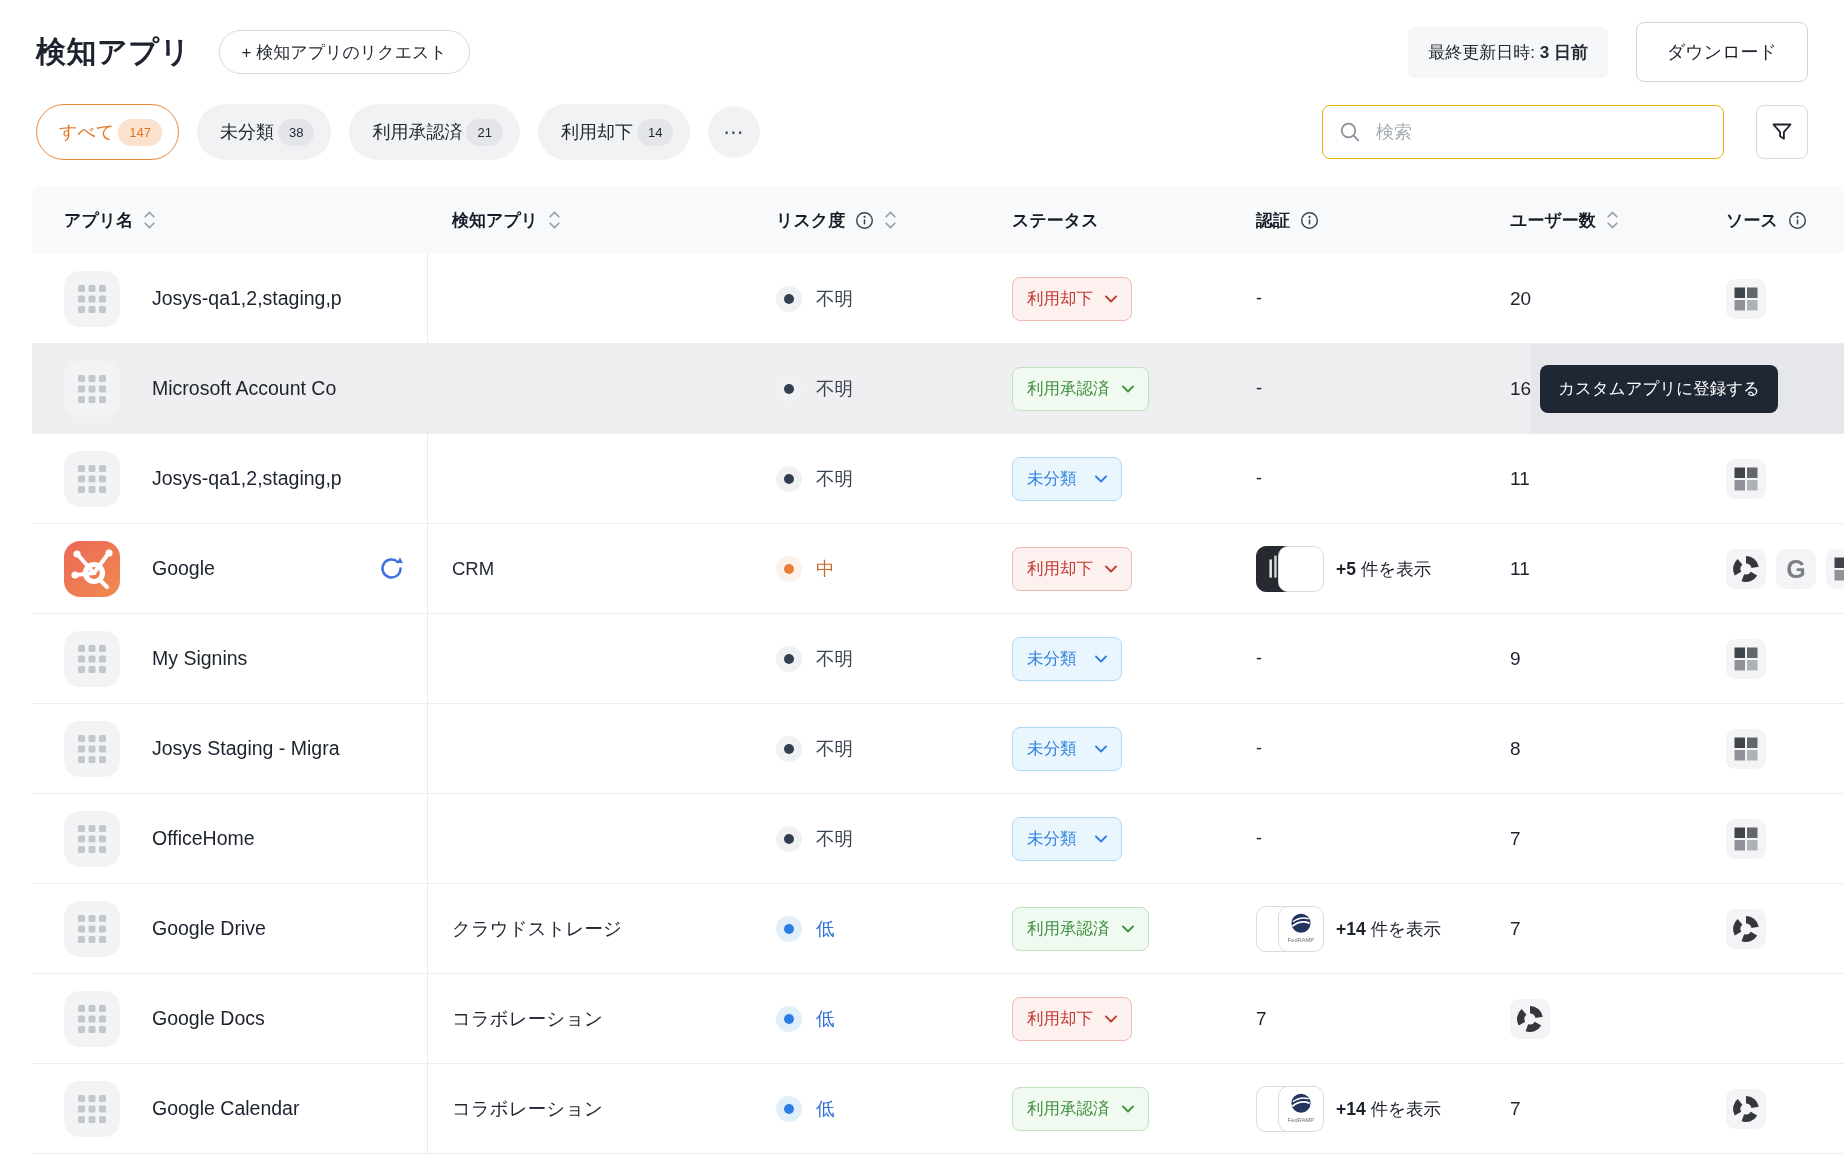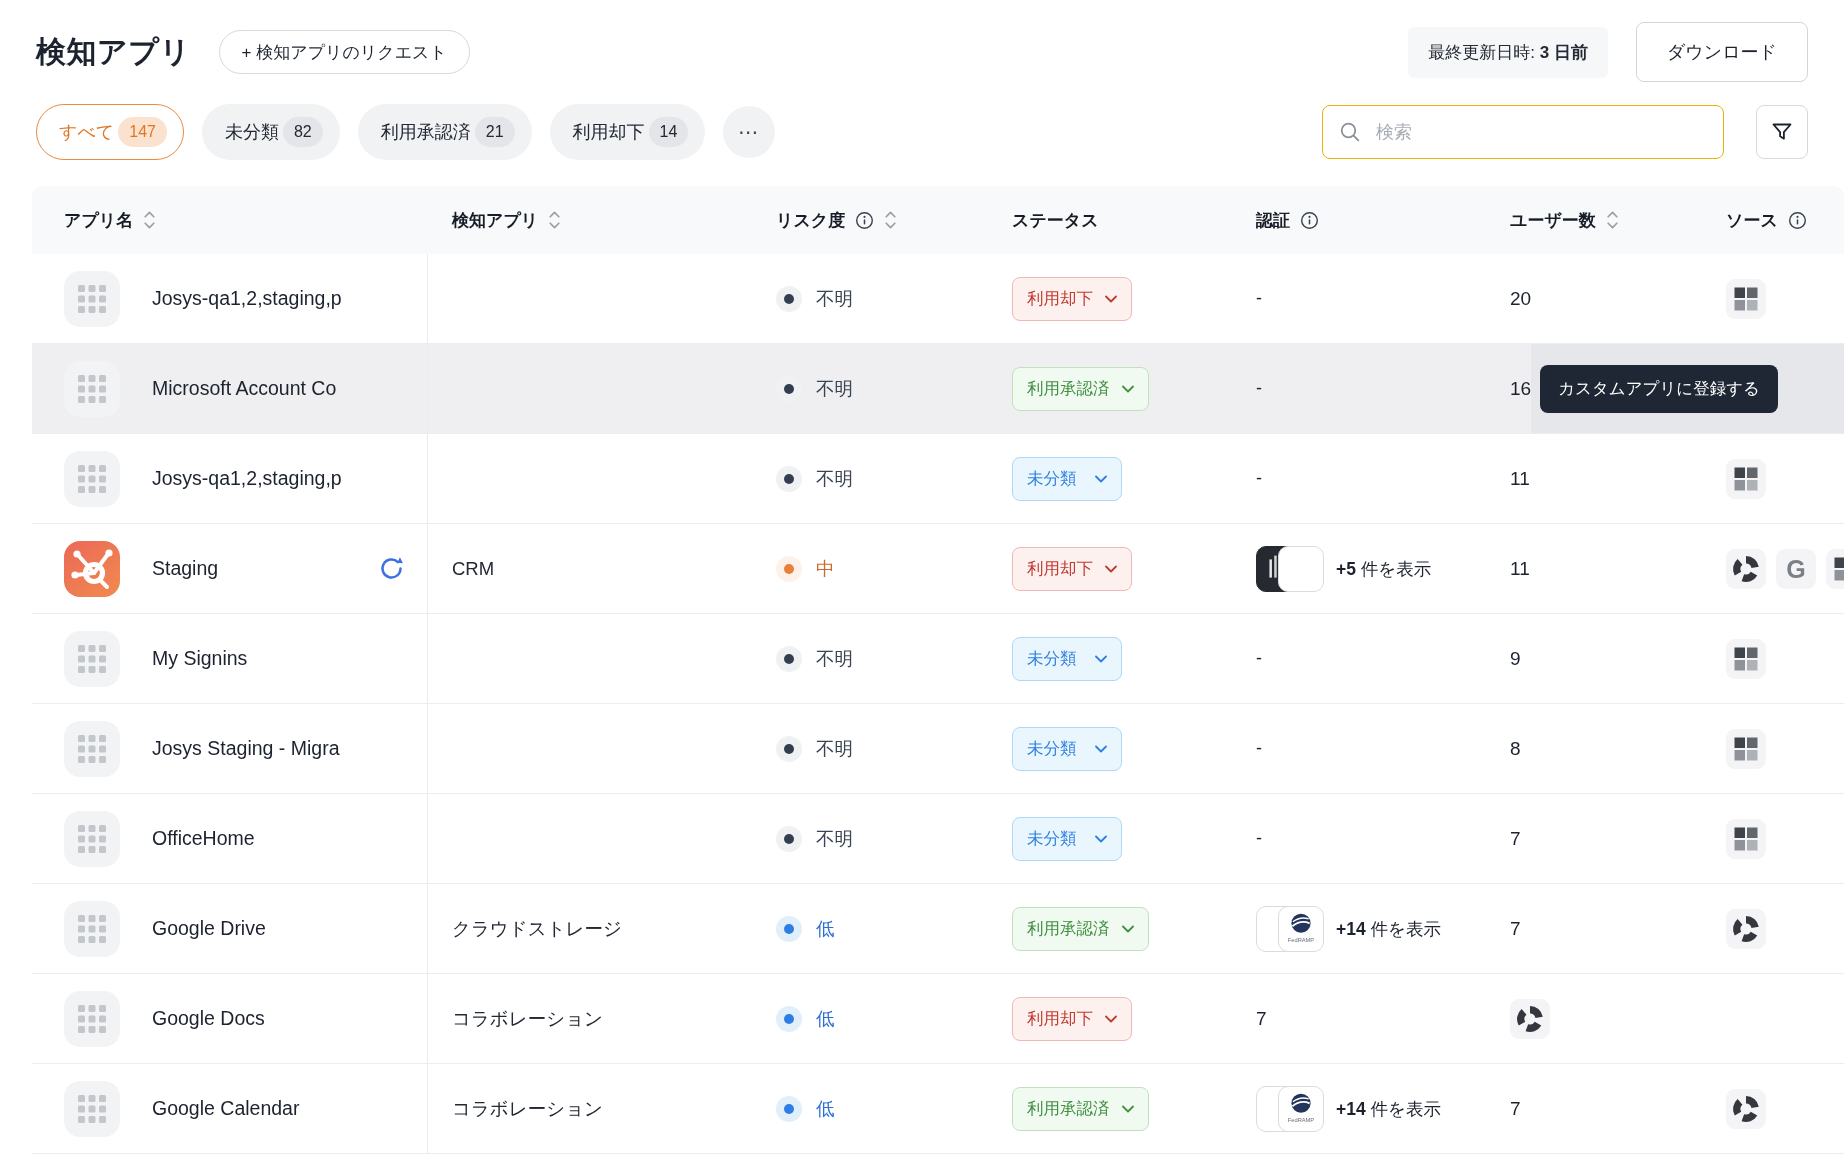--- a/index.html
+++ b/index.html
@@ -24,21 +24,21 @@
     border-radius:8px; font-size:18px; color:#1c222e; cursor:pointer; font-family:inherit;
   }
   
   .filter-row { display:flex; align-items:center; padding:22px 36px 0 36px; }
   .chips { display:flex; align-items:center; gap:18px; }
   .chip {
     display:inline-flex; align-items:center; gap:4px; height:56px; padding:0 16px 0 22px;
     border-radius:28px; font-size:18px; background:#f1f2f4; color:#222834;
     border:1px solid transparent; cursor:pointer; font-family:inherit;
   }
-  .chip .cnt { background:#e3e5e8; border-radius:16px; padding:6px 11px; font-size:16px; color:#222834; }
+  .chip .cnt { background:#e3e5e8; border-radius:16px; padding:6px 11px; font-size:13px; color:#222834; }
   .chip.active { background:#fff; border-color:#e98a3d; color:#df7626; }
   .chip.active .cnt { background:#fbe2cf; color:#df7626; }
   .chip-more {
     width:52px; height:52px; border-radius:50%; background:#f1f2f4; border:none;
     font-size:20px; letter-spacing:2px; color:#3a4250; cursor:pointer; margin-left:18px;
     display:flex; align-items:center; justify-content:center; font-family:inherit;
   }
   .filter-right { margin-left:auto; display:flex; align-items:center; gap:32px; }
   .search-box {
     display:flex; align-items:center; gap:13px; width:402px; height:54px;
@@ -118,21 +118,21 @@
   </div>
 
   <div class="filter-row">
     <div class="chips" id="chips">
         <button class="chip active">
           <span>すべて</span>
           <span class="cnt">147</span>
         </button>
         <button class="chip">
           <span>未分類</span>
-          <span class="cnt">82</span>
+          <span class="cnt">38</span>
         </button>
         <button class="chip">
           <span>利用承認済</span>
           <span class="cnt">21</span>
         </button>
         <button class="chip">
           <span>利用却下</span>
           <span class="cnt">14</span>
         </button>
       </div>
@@ -388,21 +388,21 @@
                   <line x1="30" y1="32" x2="44" y2="13"></line>
                   <line x1="30" y1="32" x2="12" y2="34"></line>
                   <line x1="36" y1="39" x2="43" y2="46"></line>
                 </g>
                 <circle cx="30" cy="32" r="8.5" fill="none" stroke="#fff" stroke-width="5.2"></circle>
                 <circle cx="13" cy="13" r="3.6" fill="#fff"></circle>
                 <circle cx="45" cy="12" r="3.6" fill="#fff"></circle>
                 <circle cx="11" cy="34" r="3.6" fill="#fff"></circle>
               </svg>
             </span>
-            <span class="app-name">Staging</span>
+            <span class="app-name">Google</span>
             <span class="sync">
               <svg width="27" height="27" viewBox="0 0 24 24">
                 <path d="M20 12 a8 8 0 1 1 -2.34 -5.66" fill="none" stroke="#3f6fe3" stroke-width="2.2" stroke-linecap="round"></path>
                 <polygon points="17.1,6.9 22.2,7.4 19.5,1.9" fill="#3f6fe3"></polygon>
               </svg>
             </span>
           </div>
           <div class="cell">
             <span class="cat">CRM</span>
           </div>

